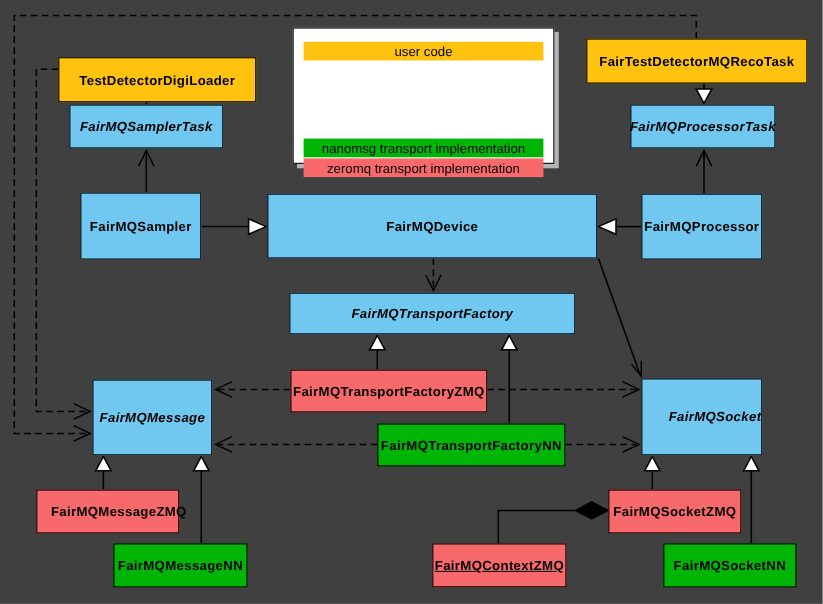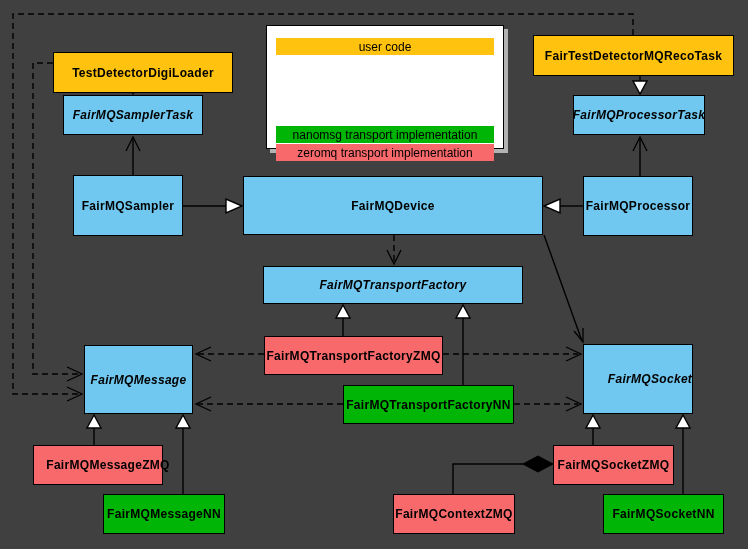--- a/index.html
+++ b/index.html
@@ -200,21 +200,21 @@
     </div>
   <div class="node abstract" style="left: 583px; top: 344px; width: 110px; height: 70px; background-color: rgb(112, 200, 240); padding-left: 24px;">
       <span>FairMQSocket</span>
     </div>
   <div class="node" style="left: 33px; top: 445px; width: 130px; height: 40px; background-color: rgb(248, 105, 107); padding-left: 20px;">
       <span>FairMQMessageZMQ</span>
     </div>
   <div class="node" style="left: 103px; top: 494px; width: 122px; height: 40px; background-color: rgb(0, 181, 5);">
       <span>FairMQMessageNN</span>
     </div>
-  <div class="node" style="left: 393px; top: 494px; width: 122px; height: 40px; background-color: rgb(248, 105, 107);">
+  <div class="node" style="left: 393px; top: 494px; width: 122px; height: 40px; background-color: rgb(248, 105, 107); text-decoration: underline;">
       <span>FairMQContextZMQ</span>
     </div>
   <div class="node" style="left: 603px; top: 494px; width: 121px; height: 40px; background-color: rgb(0, 181, 5);">
       <span>FairMQSocketNN</span>
     </div>
   <div class="node" style="left: 553px; top: 445px; width: 121px; height: 40px; background-color: rgb(248, 105, 107);">
       <span>FairMQSocketZMQ</span>
     </div>
 
 </div>

